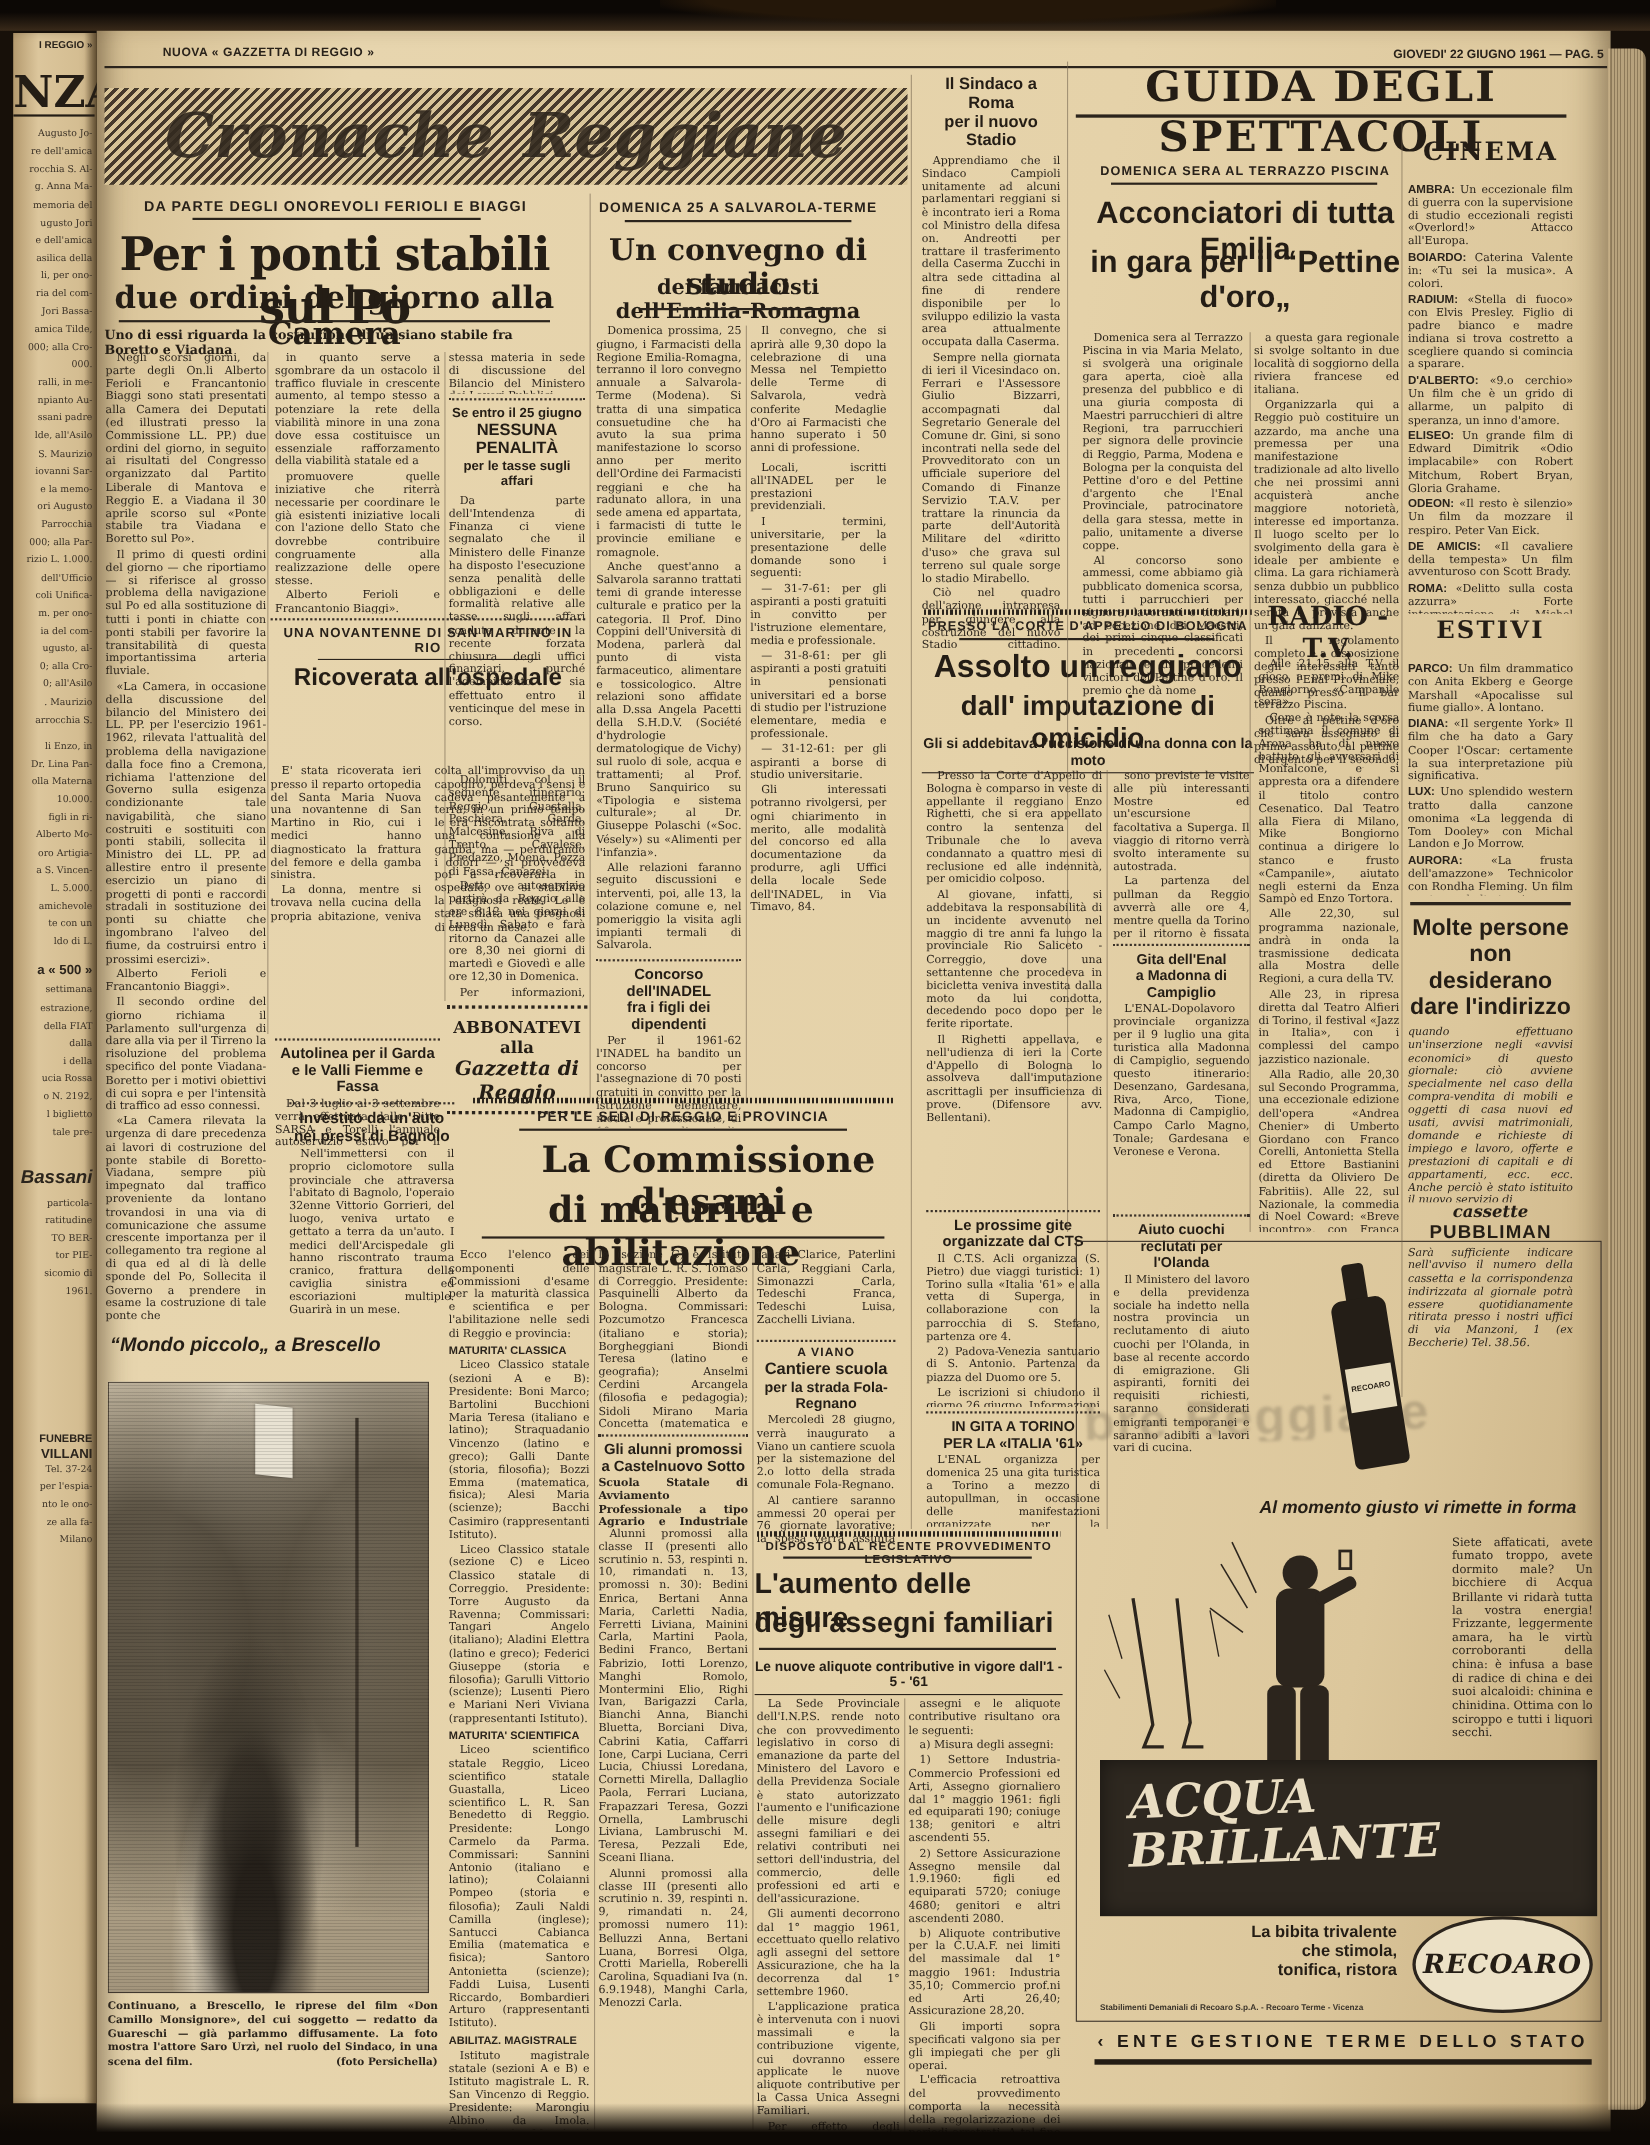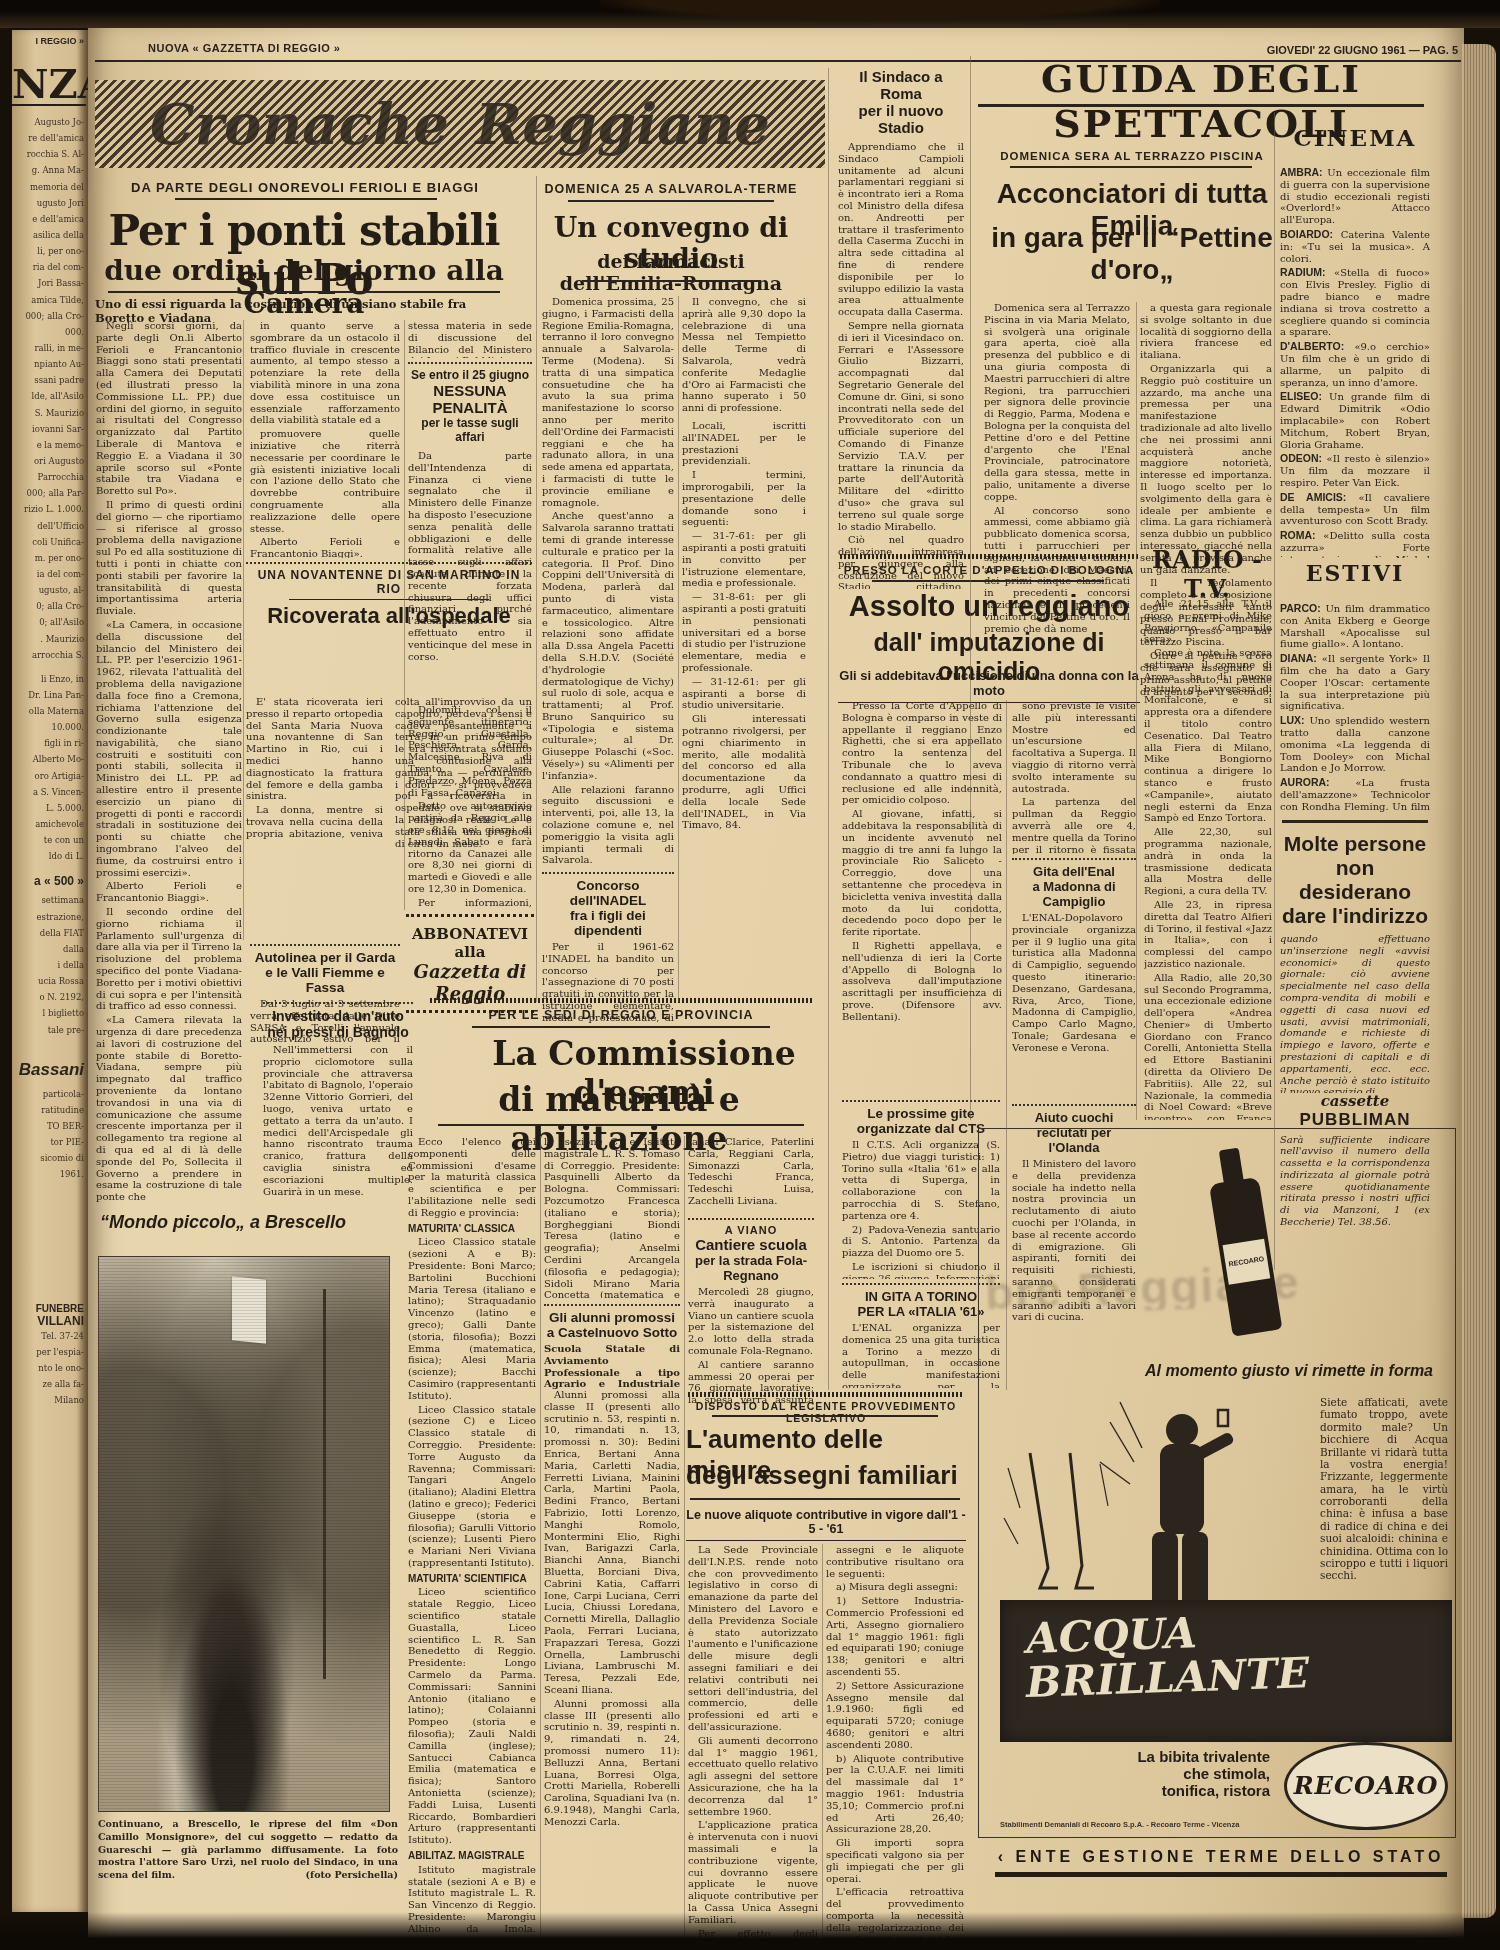--- a/index.html
+++ b/index.html
@@ -292,21 +292,21 @@
 
 <div class="abs" style="left:542px;top:872px;width:132px;">
   <div class="hsan dotted-top" style="font-size:13.5px;">Concorso dell'INADEL</div>
   <div class="hsan" style="font-size:13.5px;margin-bottom:3px;">fra i figli dei dipendenti</div>
   <div class="b" style="height:84px;">
       <p>Per il 1961-62 l'INADEL ha bandito un concorso per l'assegnazione di 70 posti gratuiti in convitto per la istruzione elementare, media e professionale, di 10 borse di studio riservate ai figli dei dipendenti degli Enti</p>
     </div>
 </div>
 <div class="abs b" style="left:682px;top:420px;width:124px;height:580px;">
     <p>Locali, iscritti all'INADEL per le prestazioni previdenziali.</p>
-    <p>I termini, improrogabili, per la presentazione delle domande sono i seguenti:</p>
+    <p>I termini, universitarie, per la presentazione delle domande sono i seguenti:</p>
     <p>— 31-7-61: per gli aspiranti a posti gratuiti in convitto per l'istruzione elementare, media e professionale.</p>
     <p>— 31-8-61: per gli aspiranti a posti gratuiti in pensionati universitari ed a borse di studio per l'istruzione elementare, media e professionale.</p>
     <p>— 31-12-61: per gli aspiranti a borse di studio universitarie.</p>
     <p>Gli interessati potranno rivolgersi, per ogni chiarimento in merito, alle modalità del concorso ed alla documentazione da produrre, agli Uffici della locale Sede dell'INADEL, in Via Timavo, 84.</p>
   </div>
 
 <div class="abs" style="left:838px;top:68px;width:126px;">
   <div class="hsan" style="font-size:15px;">Il Sindaco a Roma</div>
   <div class="hsan" style="font-size:15px;margin-bottom:5px;">per il nuovo Stadio</div>
   <div class="b" style="height:448px;">

